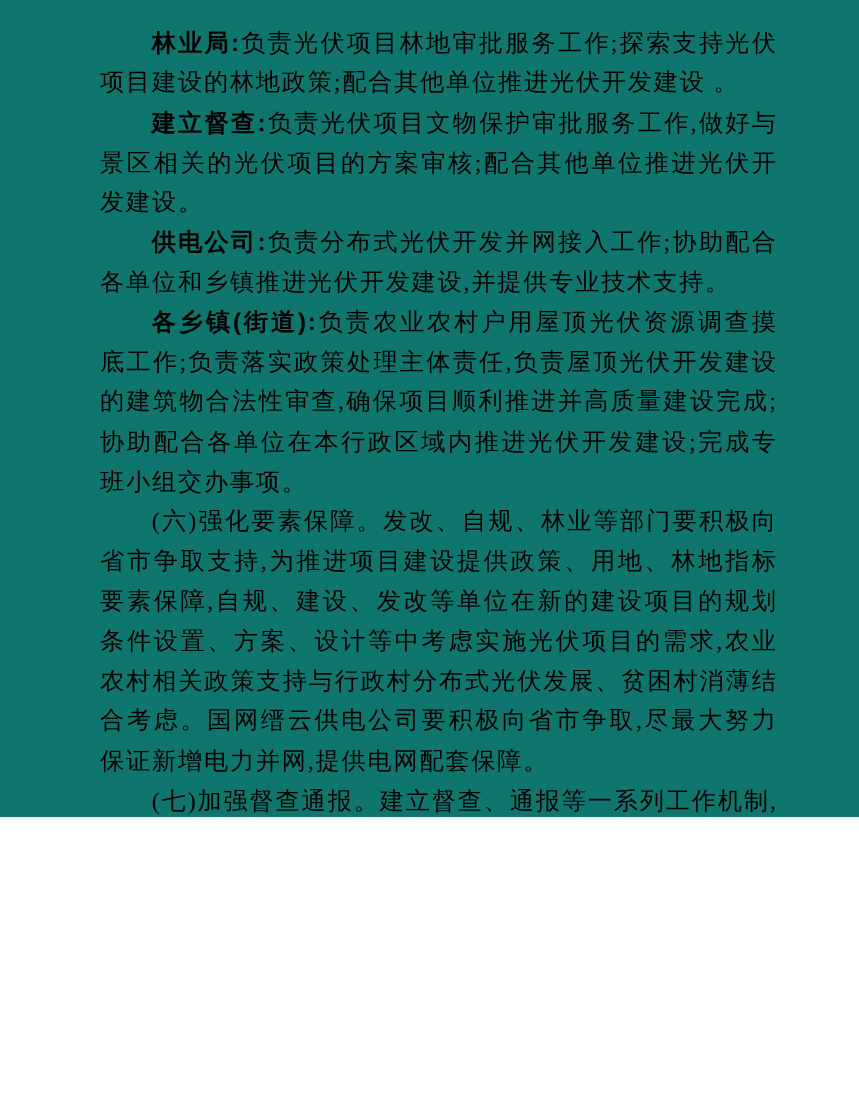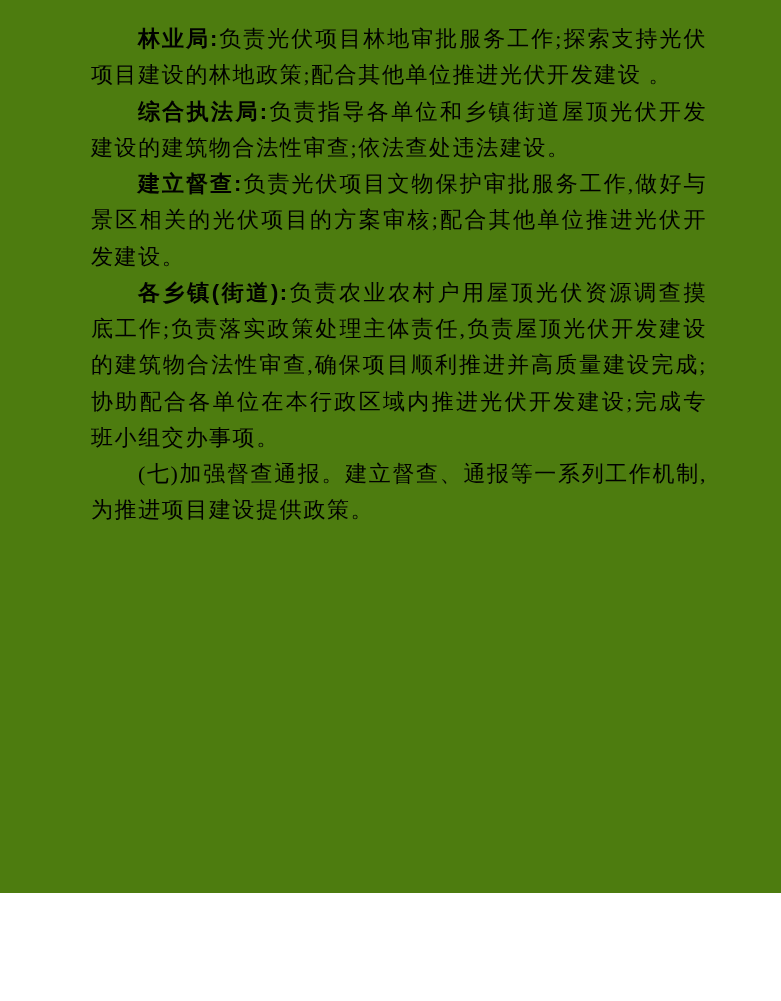--- a/index.html
+++ b/index.html
@@ -3,22 +3,22 @@
 <meta charset="utf-8">
 <style>
   html, body {
     margin: 0;
     padding: 0;
     background: #ffffff;
   }
   .page {
     position: relative;
     width: 781px;
-    height: 893px;
-    background: #4d7c0f;
+    height: 743px;
+    background: #0f766e;
     overflow: hidden;
     font-family: "Liberation Serif", "DejaVu Serif", serif;
     color: #000000;
   }
   .content {
     position: absolute;
     left: 91px;
     top: 21px;
     width: 616px;
   }
@@ -47,19 +47,20 @@
     color: #000000;
     font-family: "Liberation Serif", "DejaVu Serif", serif;
   }
 </style>
 </head>
 <body>
 
 <div class="page">
   <div class="content">
     <p class="para"><span class="lead">林业局:</span><span>负责光伏项目林地审批服务工作;探索支持光伏项目建设的林地政策;配合其他单位推进光伏开发建设 。</span></p>
-    <p class="para"><span class="lead">综合执法局:</span><span>负责指导各单位和乡镇街道屋顶光伏开发建设的建筑物合法性审查;依法查处违法建设。</span></p>
     <p class="para"><span class="lead">建立督查:</span><span>负责光伏项目文物保护审批服务工作,做好与景区相关的光伏项目的方案审核;配合其他单位推进光伏开发建设。</span></p>
+    <p class="para"><span class="lead">供电公司:</span><span>负责分布式光伏开发并网接入工作;协助配合各单位和乡镇推进光伏开发建设,并提供专业技术支持。</span></p>
     <p class="para"><span class="lead">各乡镇(街道):</span><span>负责农业农村户用屋顶光伏资源调查摸底工作;负责落实政策处理主体责任,负责屋顶光伏开发建设的建筑物合法性审查,确保项目顺利推进并高质量建设完成;协助配合各单位在本行政区域内推进光伏开发建设;完成专班小组交办事项。</span></p>
+    <p class="para"><span class="lead"></span><span>(六)强化要素保障。发改、自规、林业等部门要积极向省市争取支持,为推进项目建设提供政策、用地、林地指标要素保障,自规、建设、发改等单位在新的建设项目的规划条件设置、方案、设计等中考虑实施光伏项目的需求,农业农村相关政策支持与行政村分布式光伏发展、贫困村消薄结合考虑。国网缙云供电公司要积极向省市争取,尽最大努力保证新增电力并网,提供电网配套保障。</span></p>
     <p class="para"><span class="lead"></span><span>(七)加强督查通报。建立督查、通报等一系列工作机制,为推进项目建设提供政策。</span></p>
   </div>
   <div class="page-number">— 6 —</div>
 </div>
 
 </body></html>

